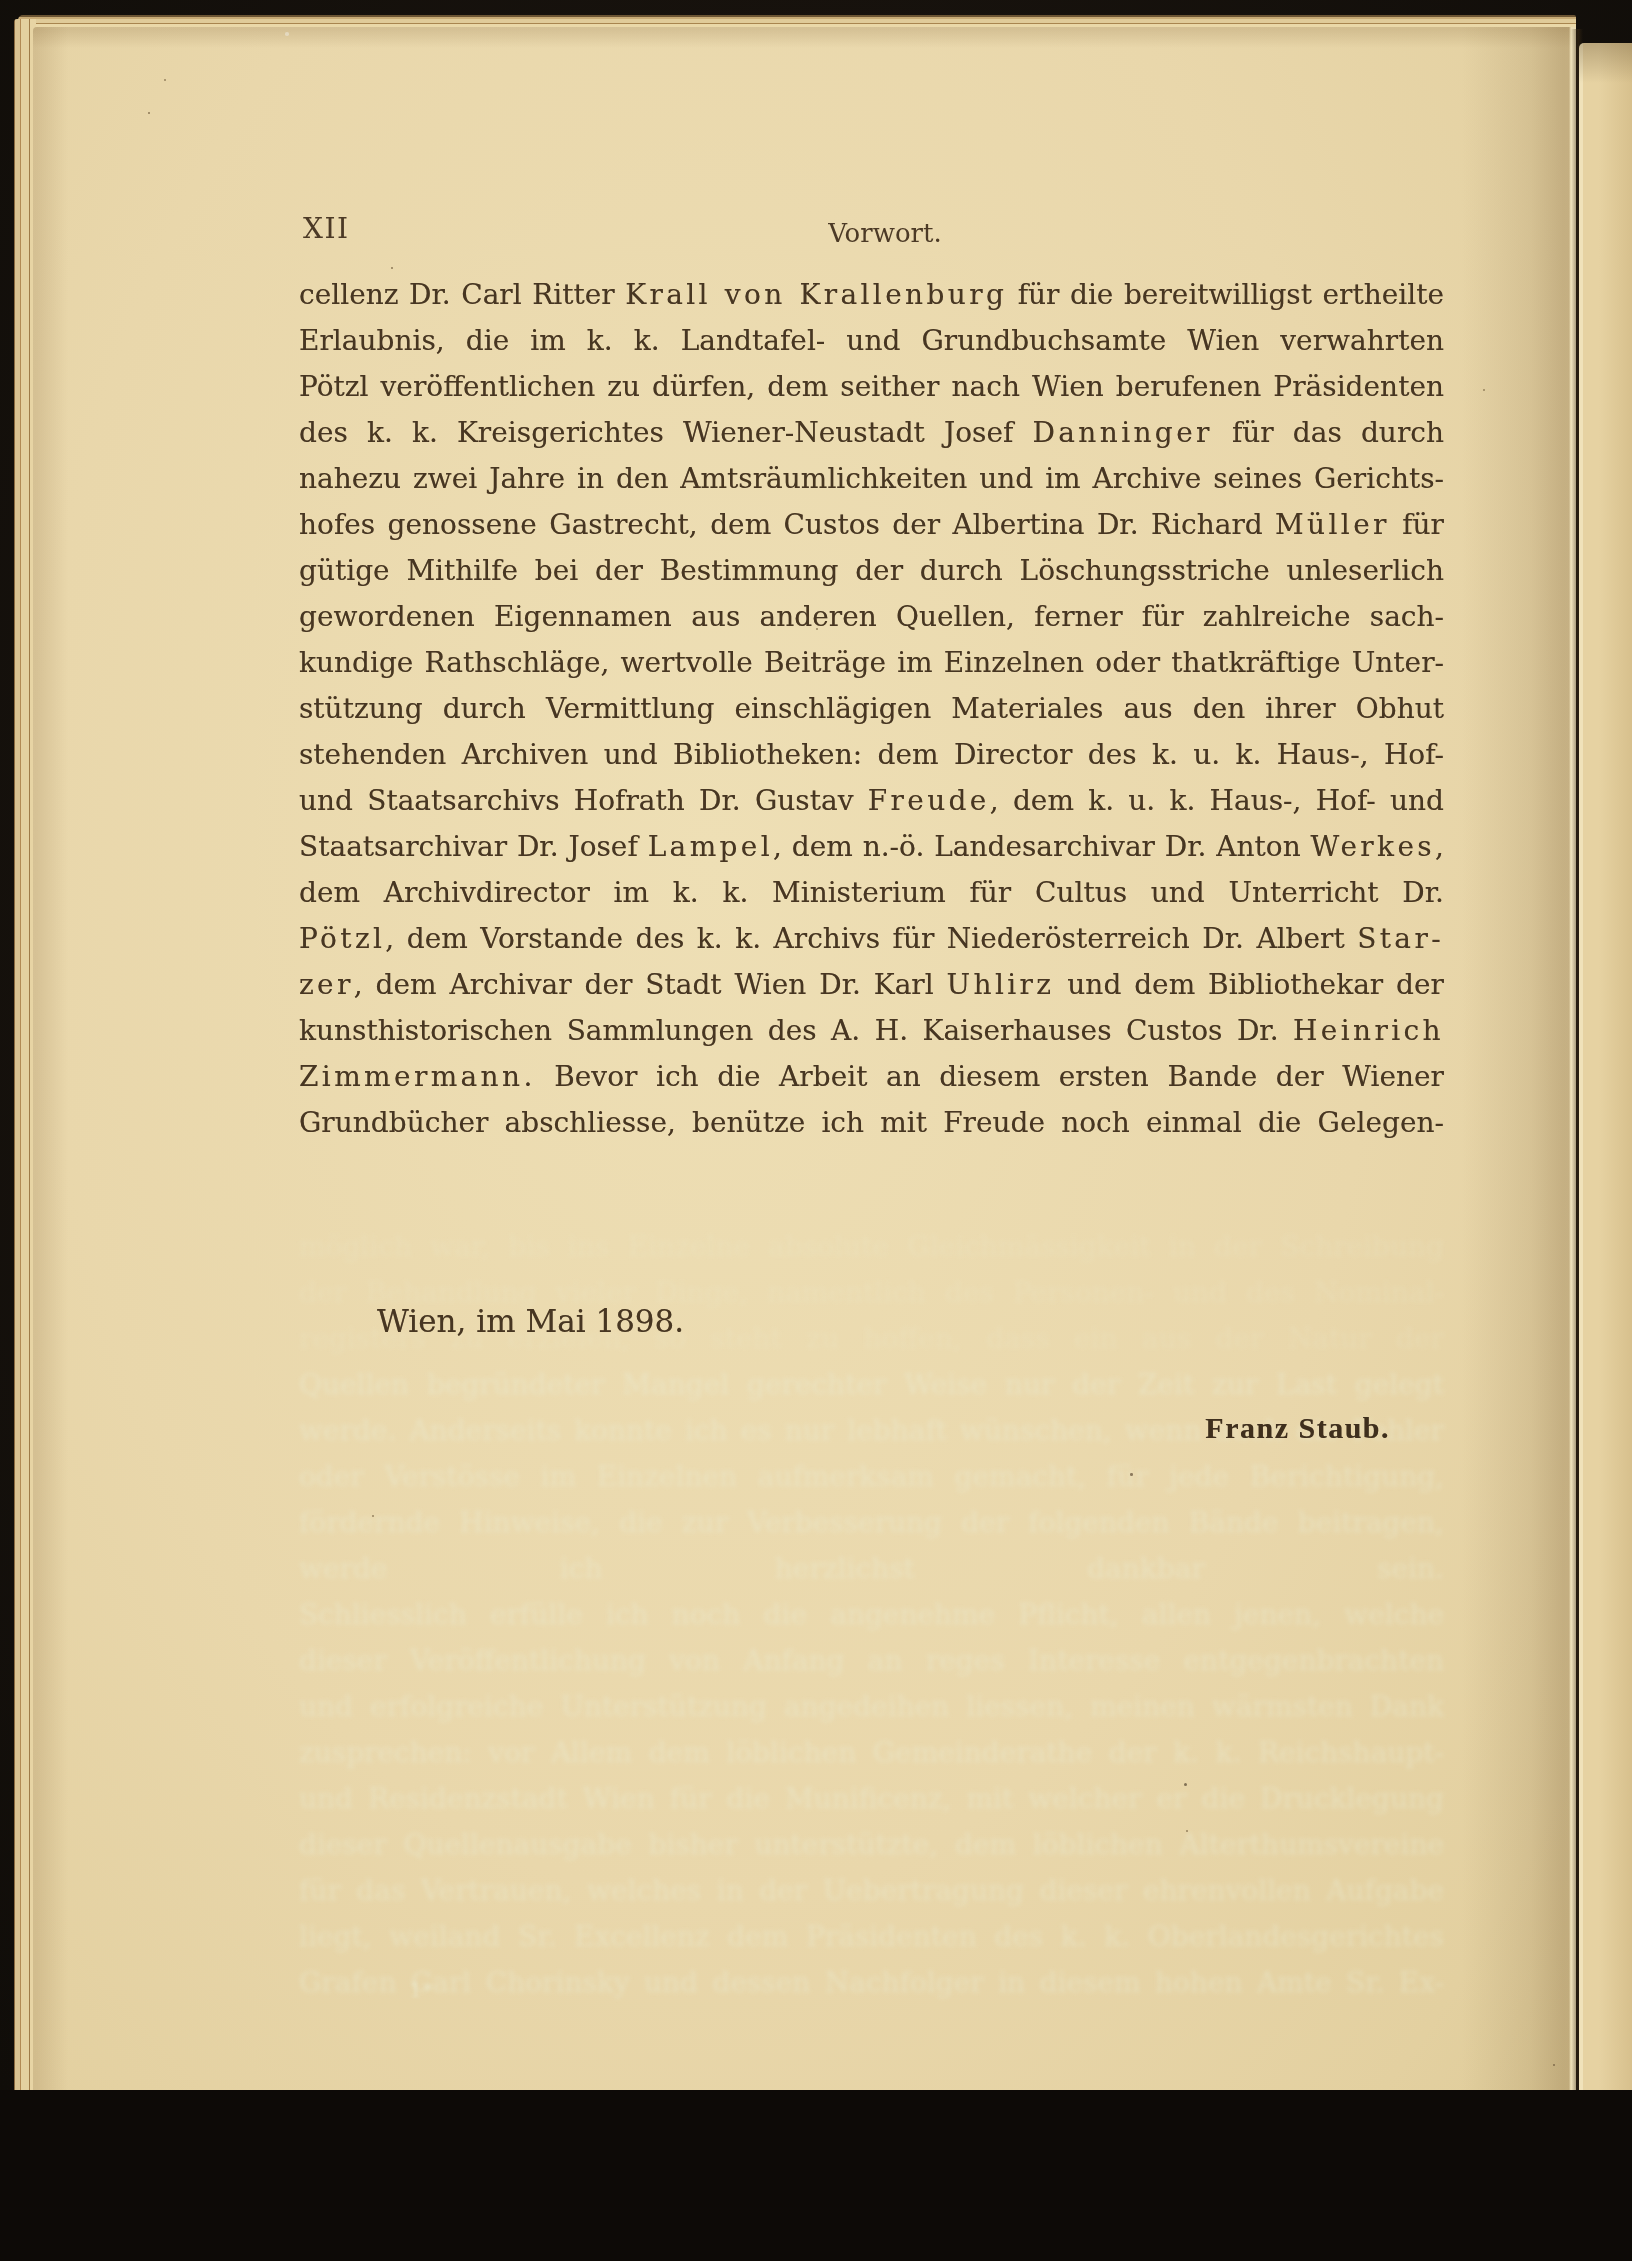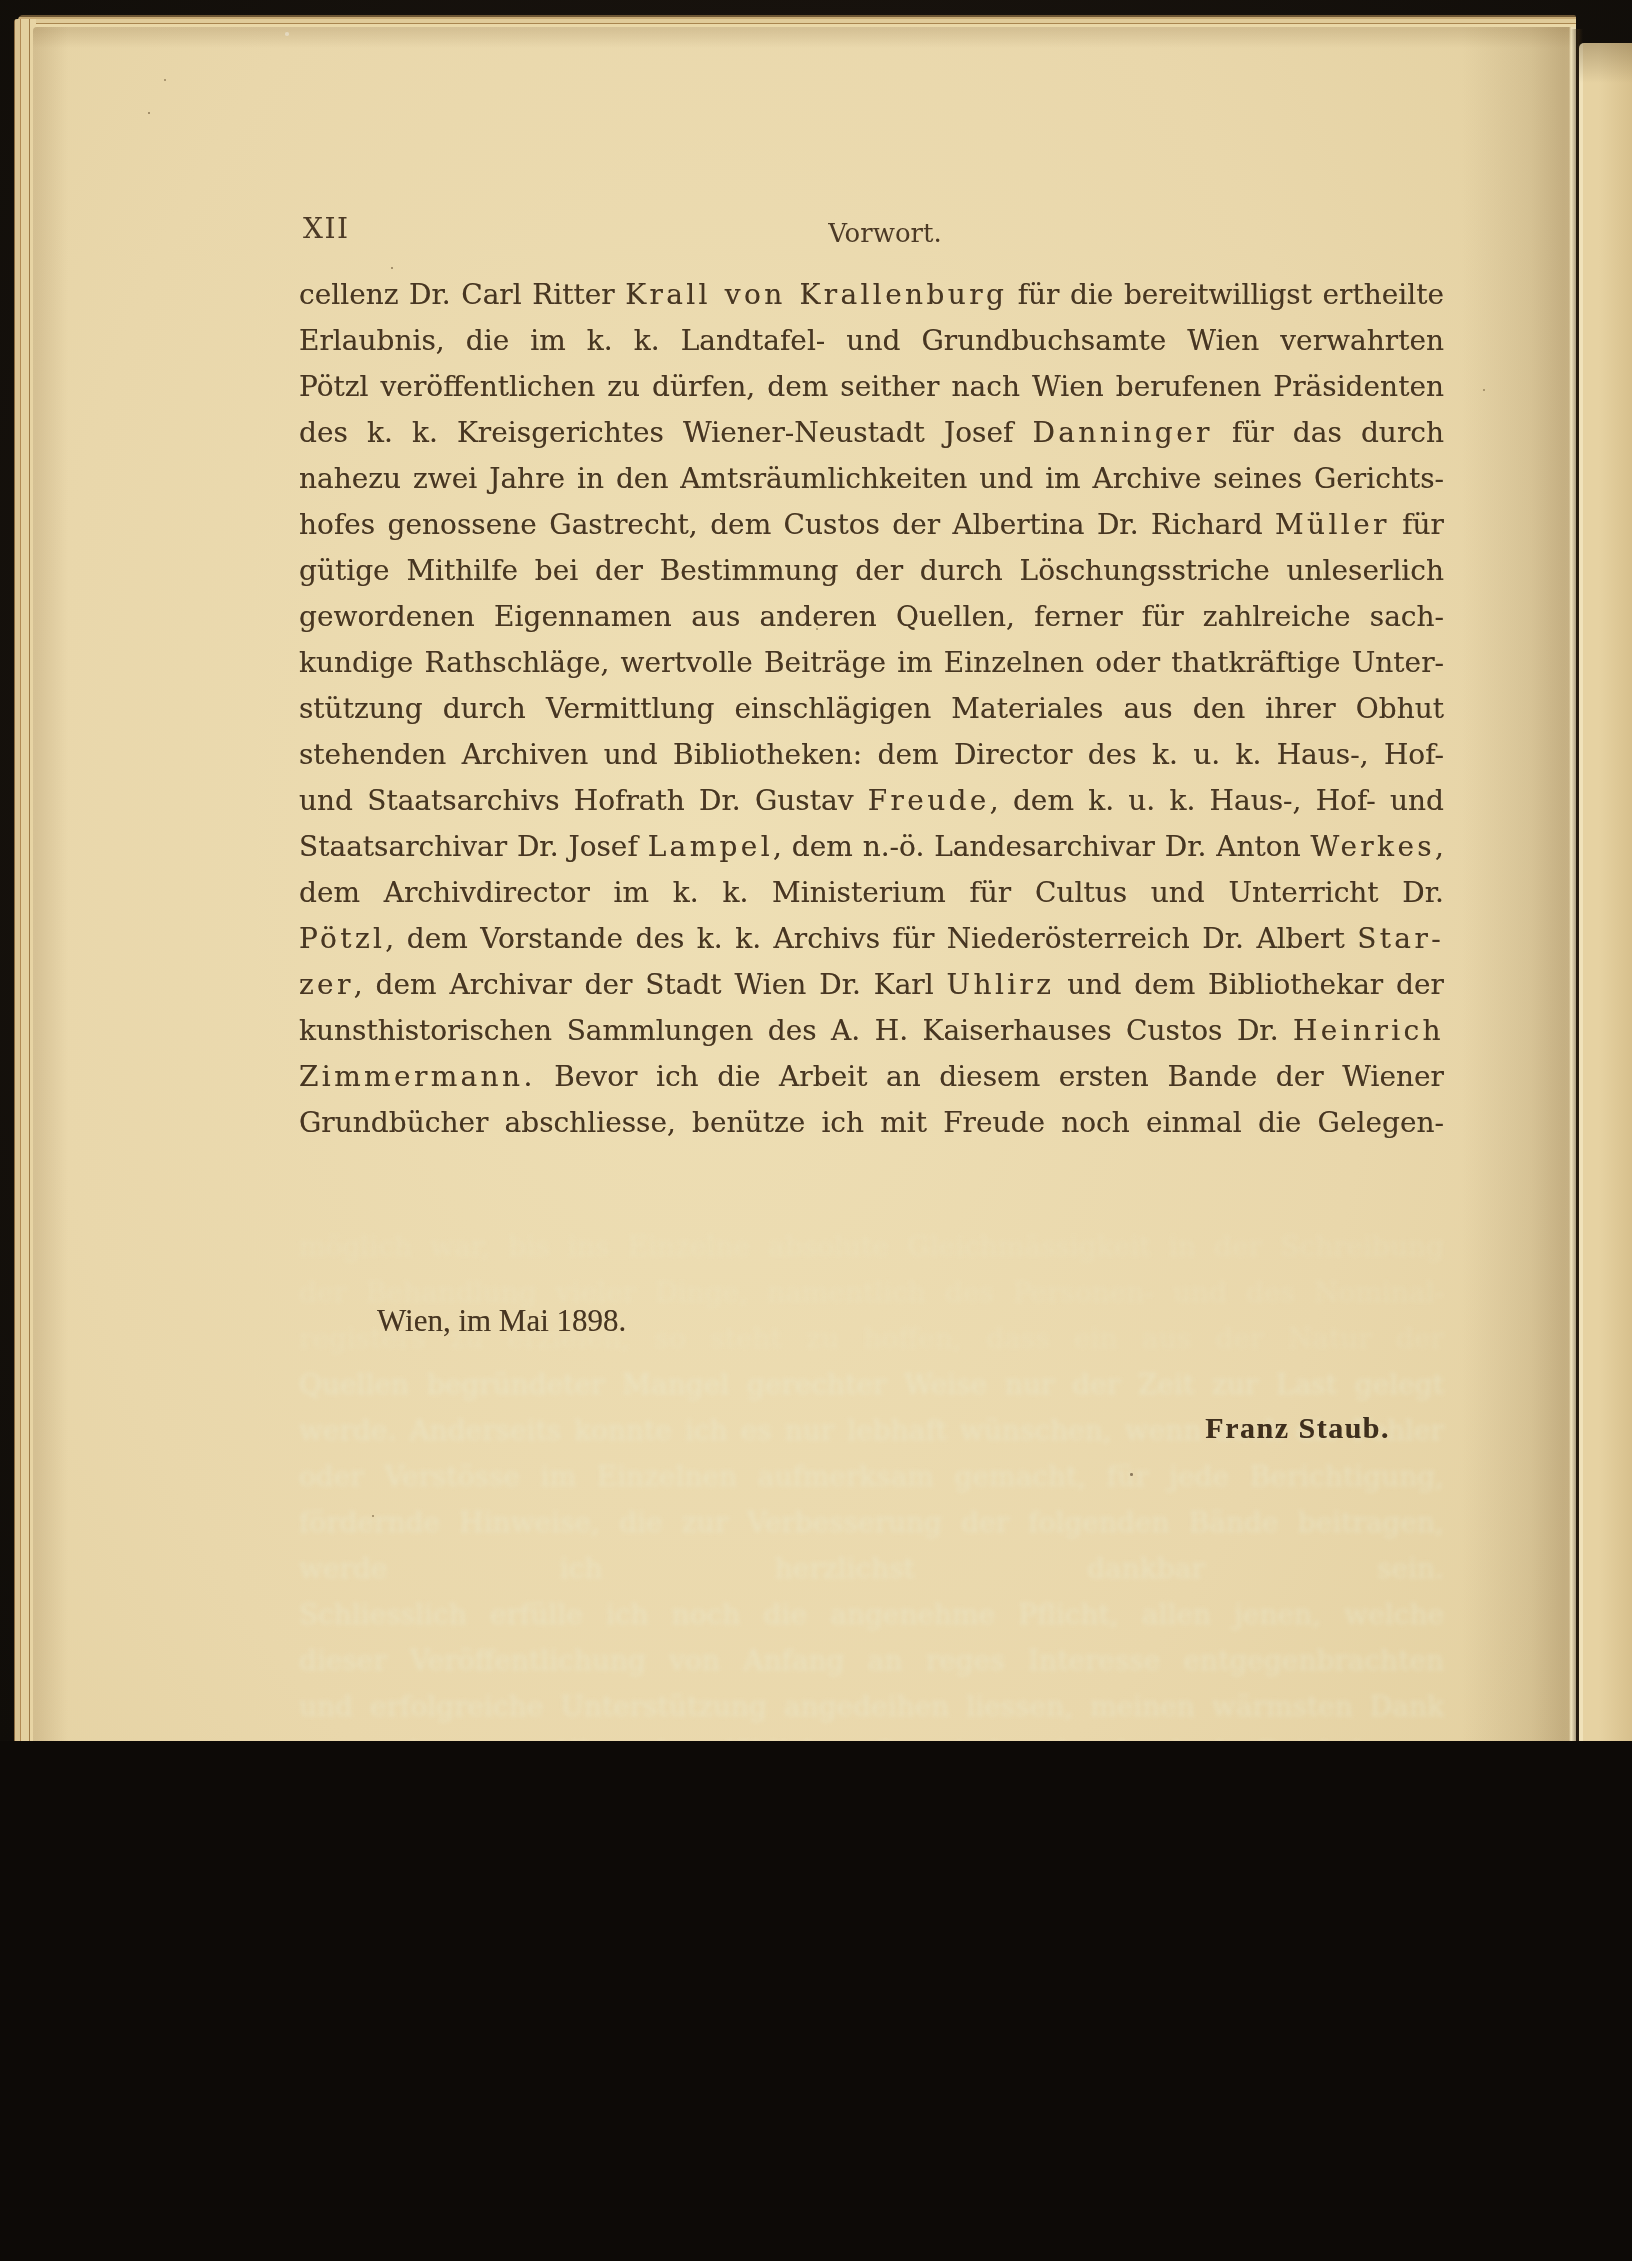--- a/index.html
+++ b/index.html
@@ -1,18 +1,18 @@
 <!DOCTYPE html>
 <html style="font-size:8px"><head>
 <meta charset="utf-8">
 <style>
   html,body { margin:0; padding:0; }
   body { background:#0d0a07; }
   .scan {
-    position:relative; width:1633px; height:1741px; overflow:hidden;
+    position:relative; width:1633px; height:2090px; overflow:hidden;
     background: radial-gradient(ellipse at 50% 45%, #201a13 0%, #17120d 55%, #100d09 100%);
     font-family:"DejaVu Serif","Liberation Serif",serif;
   }
   
   .edge-top {
     position:absolute; left:18px; top:15px; width:1558px; height:14px;
     background:linear-gradient(180deg,#6b5433 0 2px,#c8ab76 2px 4px,#e0cb99 4px 8px,#a8854f 8px 9.5px,#ead8a8 9.5px 14px);
     border-radius:5px 2px 0 0;
   }
   
@@ -68,21 +68,20 @@
     position:absolute; left:299px; top:272px; width:1145px;
     font-size:28px; line-height:46px; color:#473622;
     text-shadow:0 0 0.5px rgba(71,54,34,.45);
   }
   .bline { height:46px; overflow:hidden; text-align:justify; text-align-last:justify; }
   .bline.last { text-align-last:left; }
   .sp { letter-spacing:.12em; }
   .dateline {
     position:absolute; left:377px; top:1303px; font-size:31px; color:#473622;
     text-shadow:0 0 0.5px rgba(71,54,34,.45);
-    font-family:Liberation Serif, serif;
   }
   .signature {
     position:absolute; right:243px; top:1411px; font-size:30px; font-weight:bold;
     letter-spacing:1.5px; color:#3f2f1d; text-shadow:0 0 0.5px rgba(63,47,29,.5);font-family:Liberation Serif, serif;
   }
   
   .ghost {
     position:absolute; left:299px; top:1224px; width:1145px;
     font-size:28px; line-height:46px; color:rgba(235,238,214,.8);
     filter:blur(2px); opacity:.55; pointer-events:none;

